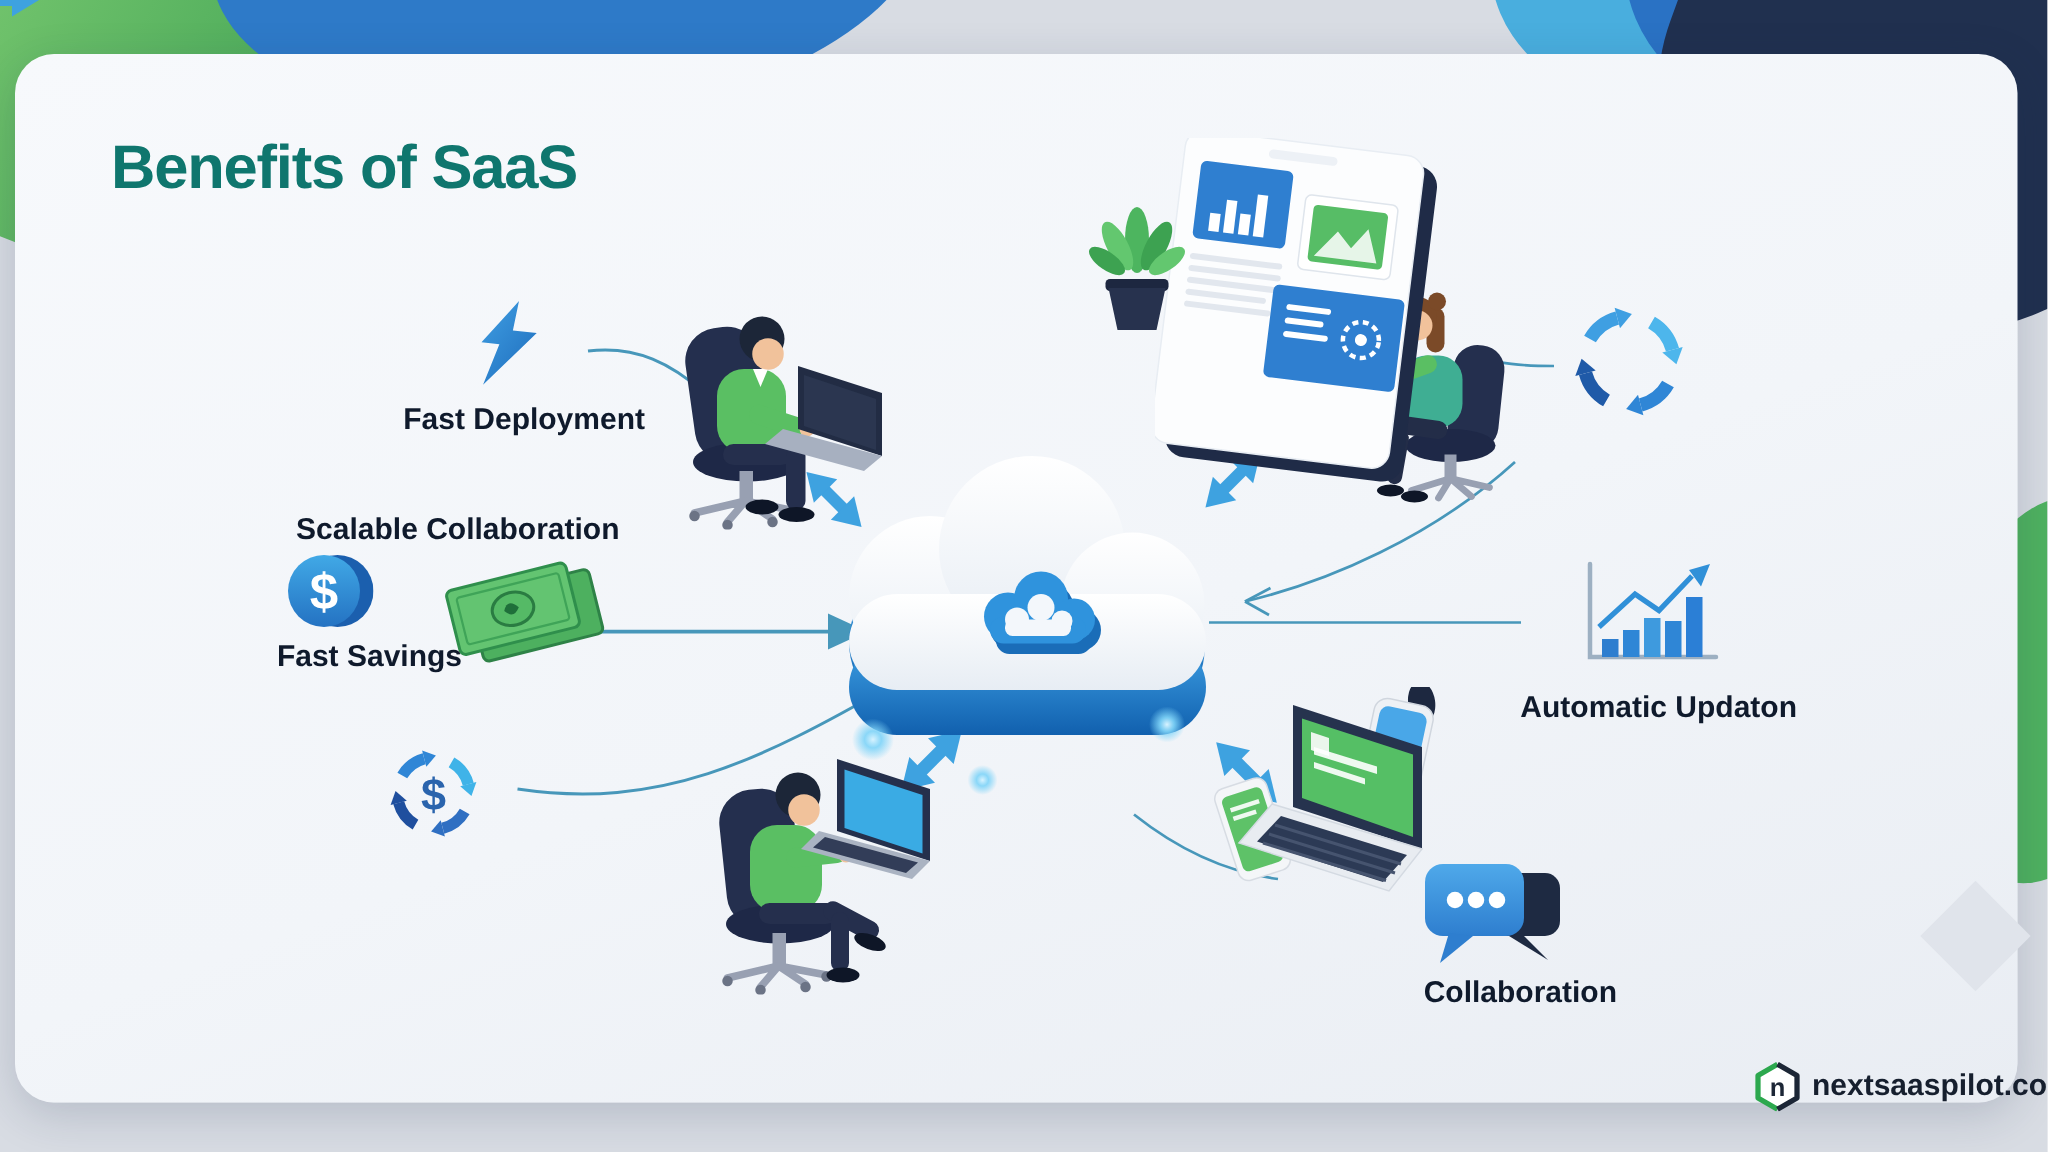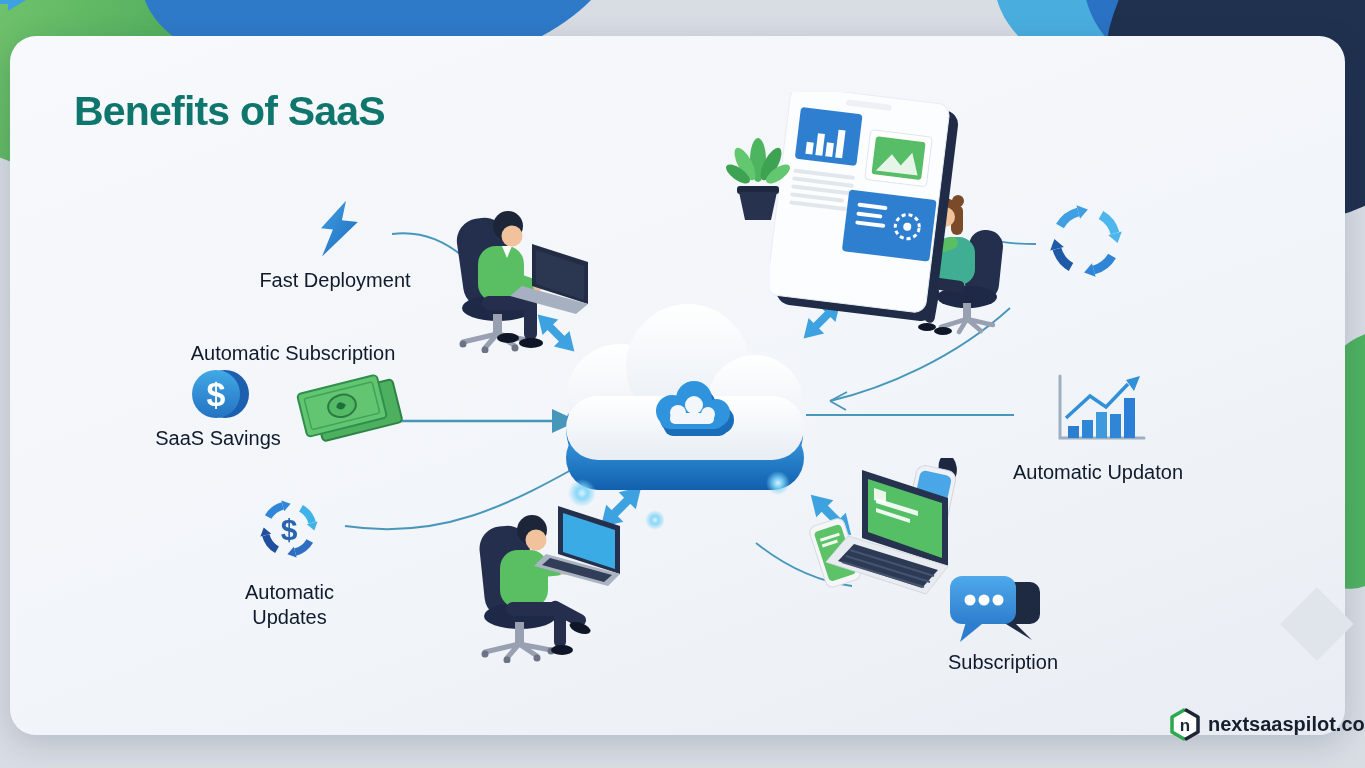--- a/index.html
+++ b/index.html
@@ -20,22 +20,22 @@
     background:#4fb260;transform:rotate(15deg);}
   .card{position:absolute;left:10px;top:36px;width:1335px;height:699px;border-radius:26px;
     background:linear-gradient(160deg,#f7f9fc 0%,#f2f5f9 55%,#e9edf3 100%);
     box-shadow:0 8px 30px rgba(30,45,80,.18);z-index:1;}
   .corner-wedge{position:absolute;right:22px;top:598px;width:52px;height:52px;background:#e0e4eb;
     transform:rotate(45deg);z-index:2;}
   .overlay{position:absolute;left:0;top:0;z-index:2;pointer-events:none;}
   .illus{position:absolute;z-index:3;}
   .cloudbox{position:absolute;z-index:4;}
   .icon{position:absolute;z-index:5;}
-  .label{position:absolute;z-index:5;color:#0f1a2c;font-size:20px;font-weight:400;
-    line-height:1.25;text-align:center;}
+  .label{position:absolute;z-index:5;color:#0f1a2c;font-size:20px;font-weight:700;
+    line-height:1.25;text-align:right;}
   .page-title{position:absolute;left:62px;top:76px;margin:12px;z-index:5;color:#0f766e;
     font-size:41px;font-weight:700;letter-spacing:-0.8px;}
   .watermark{position:absolute;left:1170px;top:708px;z-index:5;display:flex;align-items:center;gap:8px;}
   .watermark span{font-size:20px;font-weight:600;color:#161f2e;}
 </style>
 </head>
 <body>
 
 <div class="stage">
 
@@ -353,25 +353,24 @@
     <rect x="2" y="0" width="66" height="48" rx="12" fill="url(#bub)"></rect>
     <polygon points="18,46 12,66 34,48" fill="#2e7ecf"></polygon>
     <circle cx="22" cy="24" r="5.5" fill="#ffffff"></circle>
     <circle cx="36" cy="24" r="5.5" fill="#ffffff"></circle>
     <circle cx="50" cy="24" r="5.5" fill="#ffffff"></circle>
   </svg>
 
   <h1 class="page-title">Benefits of SaaS</h1>
 
   <div class="label" style="left:240px;top:268px;width:190px">Fast Deployment</div>
-  <div class="label" style="left:173px;top:341px;width:240px">Automatic Subscription</div>
-  <div class="label" style="left:128px;top:426px;width:180px">SaaS Savings</div>
-  <div class="label" style="left:232px;top:580px;width:115px">Automatic Updates</div>
+  <div class="label" style="left:173px;top:341px;width:240px">Scalable Collaboration</div>
+  <div class="label" style="left:128px;top:426px;width:180px">Fast Savings</div>
   <div class="label" style="left:998px;top:460px;width:200px">Automatic Updaton</div>
-  <div class="label" style="left:928px;top:650px;width:150px">Subscription</div>
+  <div class="label" style="left:928px;top:650px;width:150px">Collaboration</div>
 
   <div class="watermark">
     <svg width="30" height="33" viewBox="0 0 30 33">
       <polygon points="15,1.5 28,9 28,24 15,31.5 2,24 2,9" fill="#ffffff"></polygon>
       <path d="M15,1.5 L2,9 L2,24 L15,31.5" stroke="#2ca84e" stroke-width="3.5" fill="none" stroke-linejoin="round"></path>
       <path d="M15,1.5 L28,9 L28,24 L15,31.5" stroke="#1c2636" stroke-width="3.5" fill="none" stroke-linejoin="round"></path>
       <text x="15" y="22.5" text-anchor="middle" font-size="17" font-weight="800" fill="#1c2636">n</text>
     </svg>
     <span>nextsaaspilot.com</span>
   </div>

